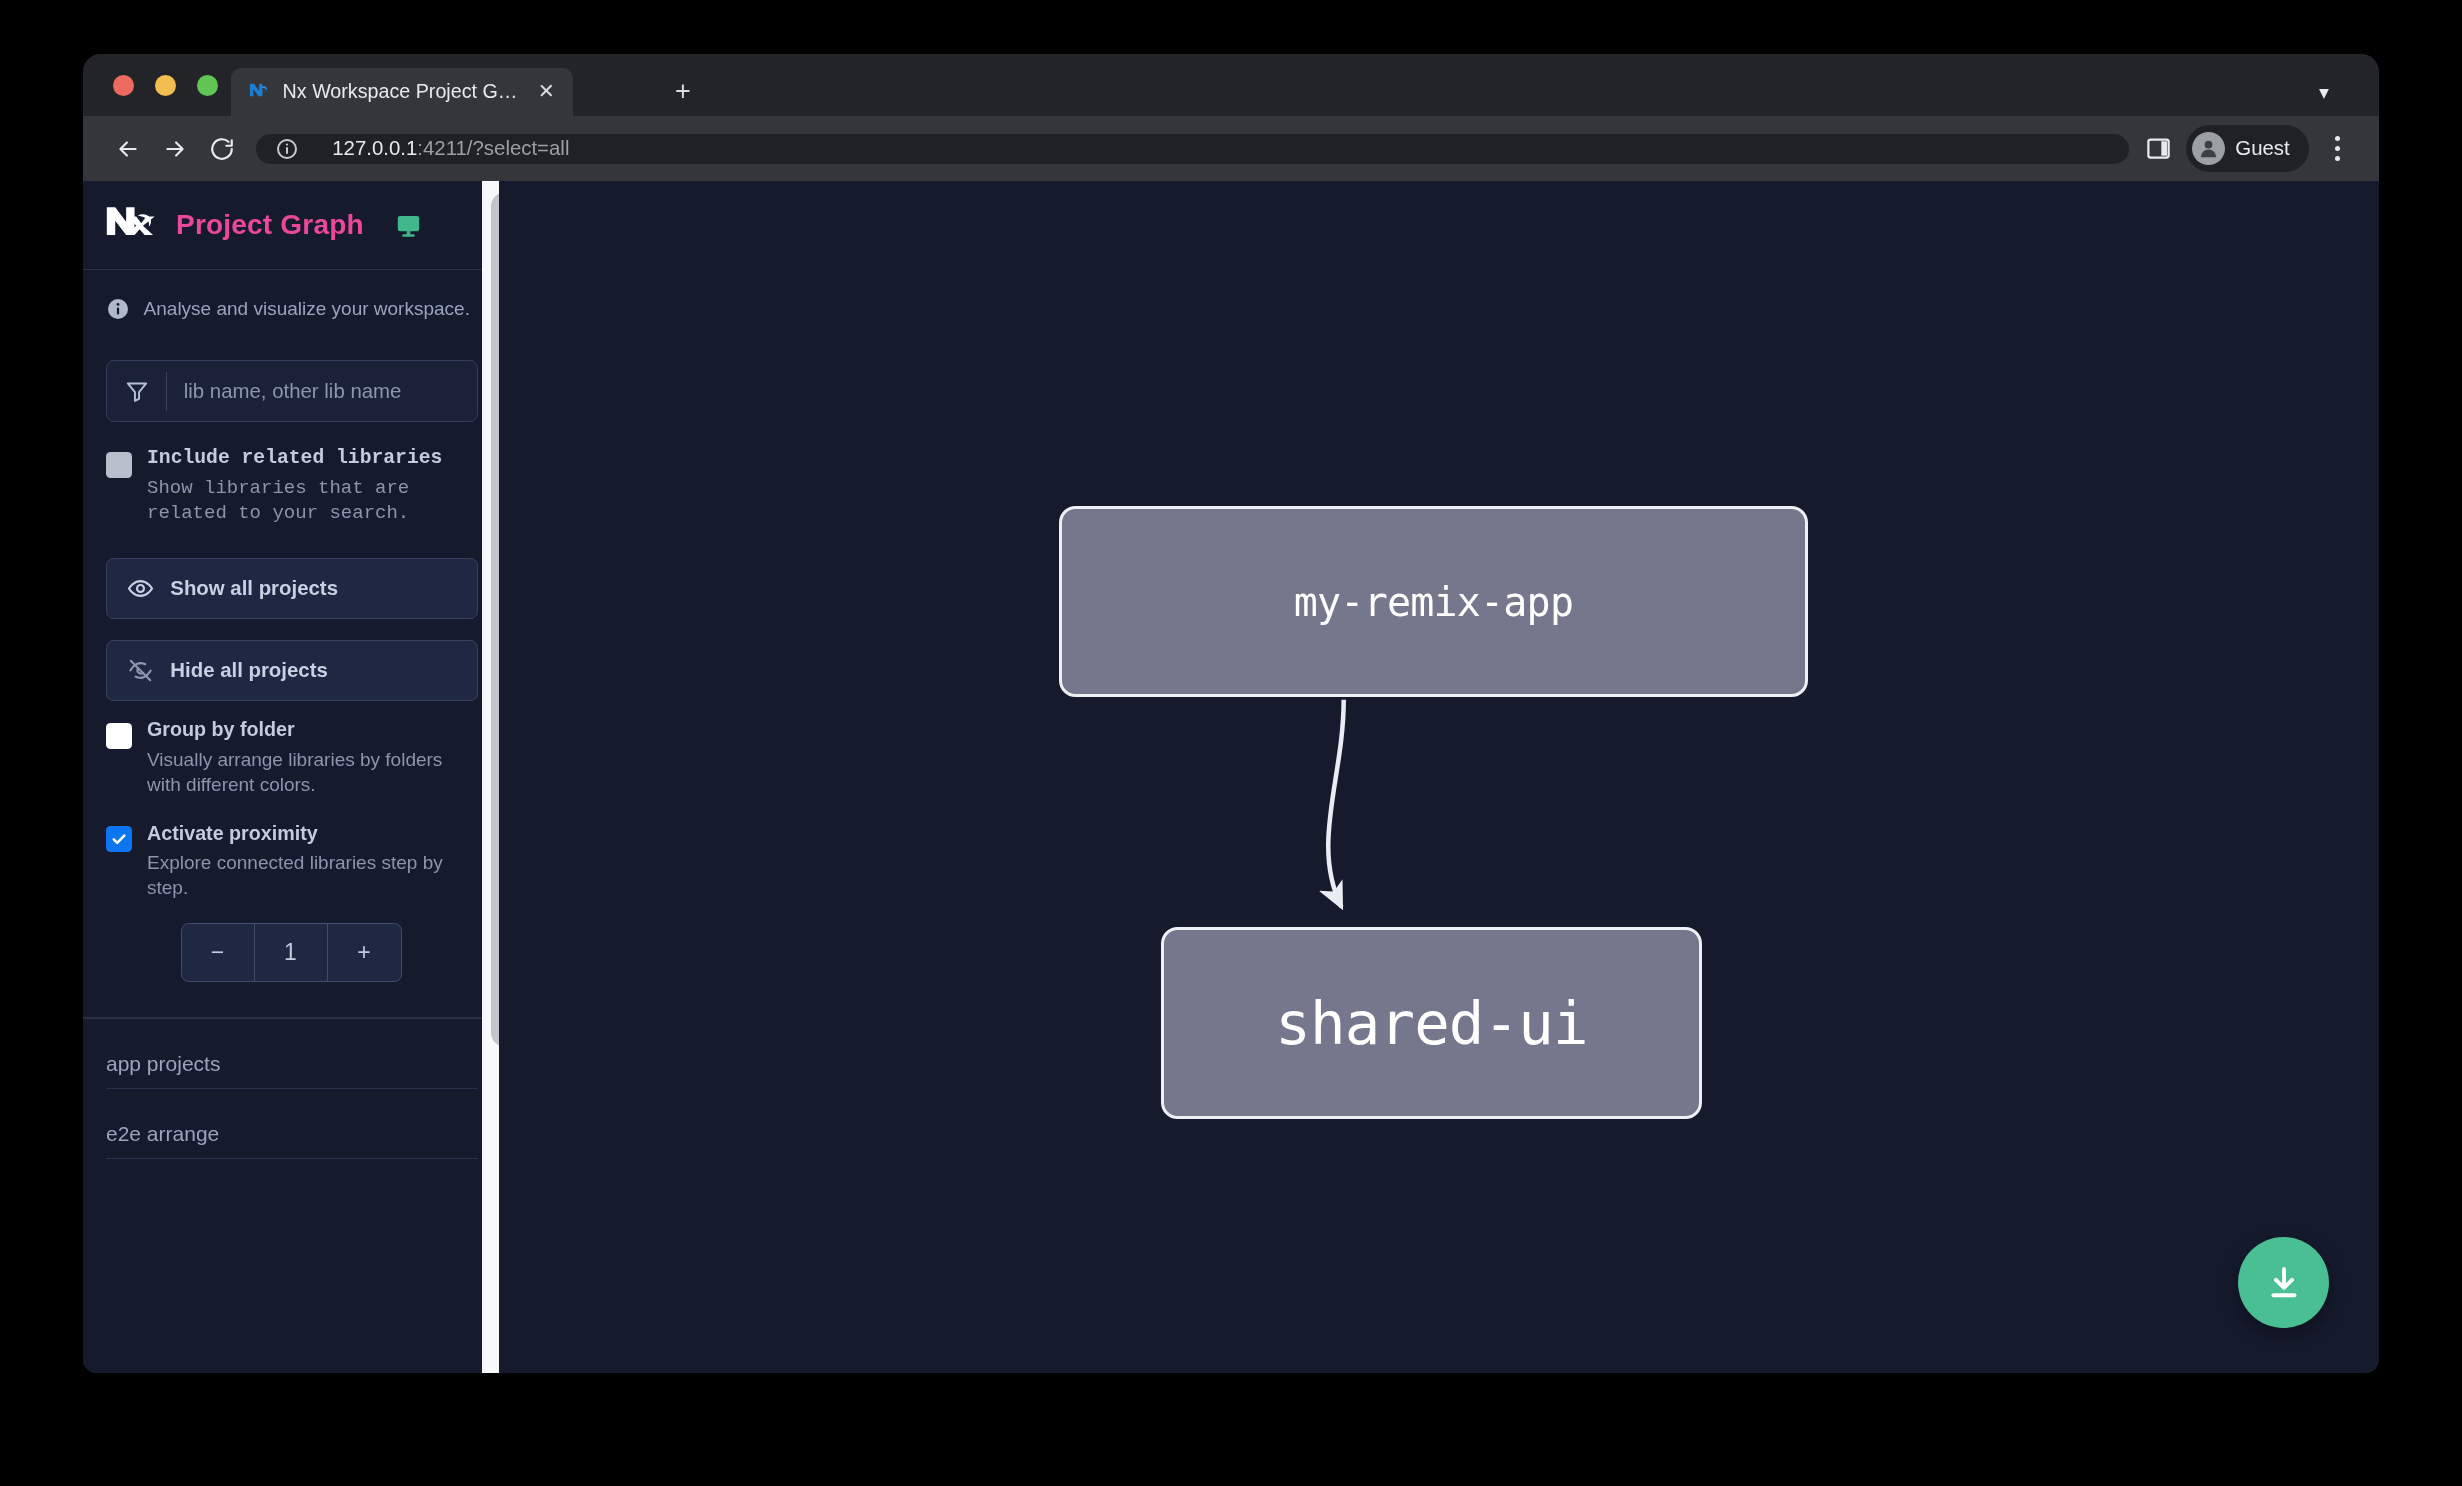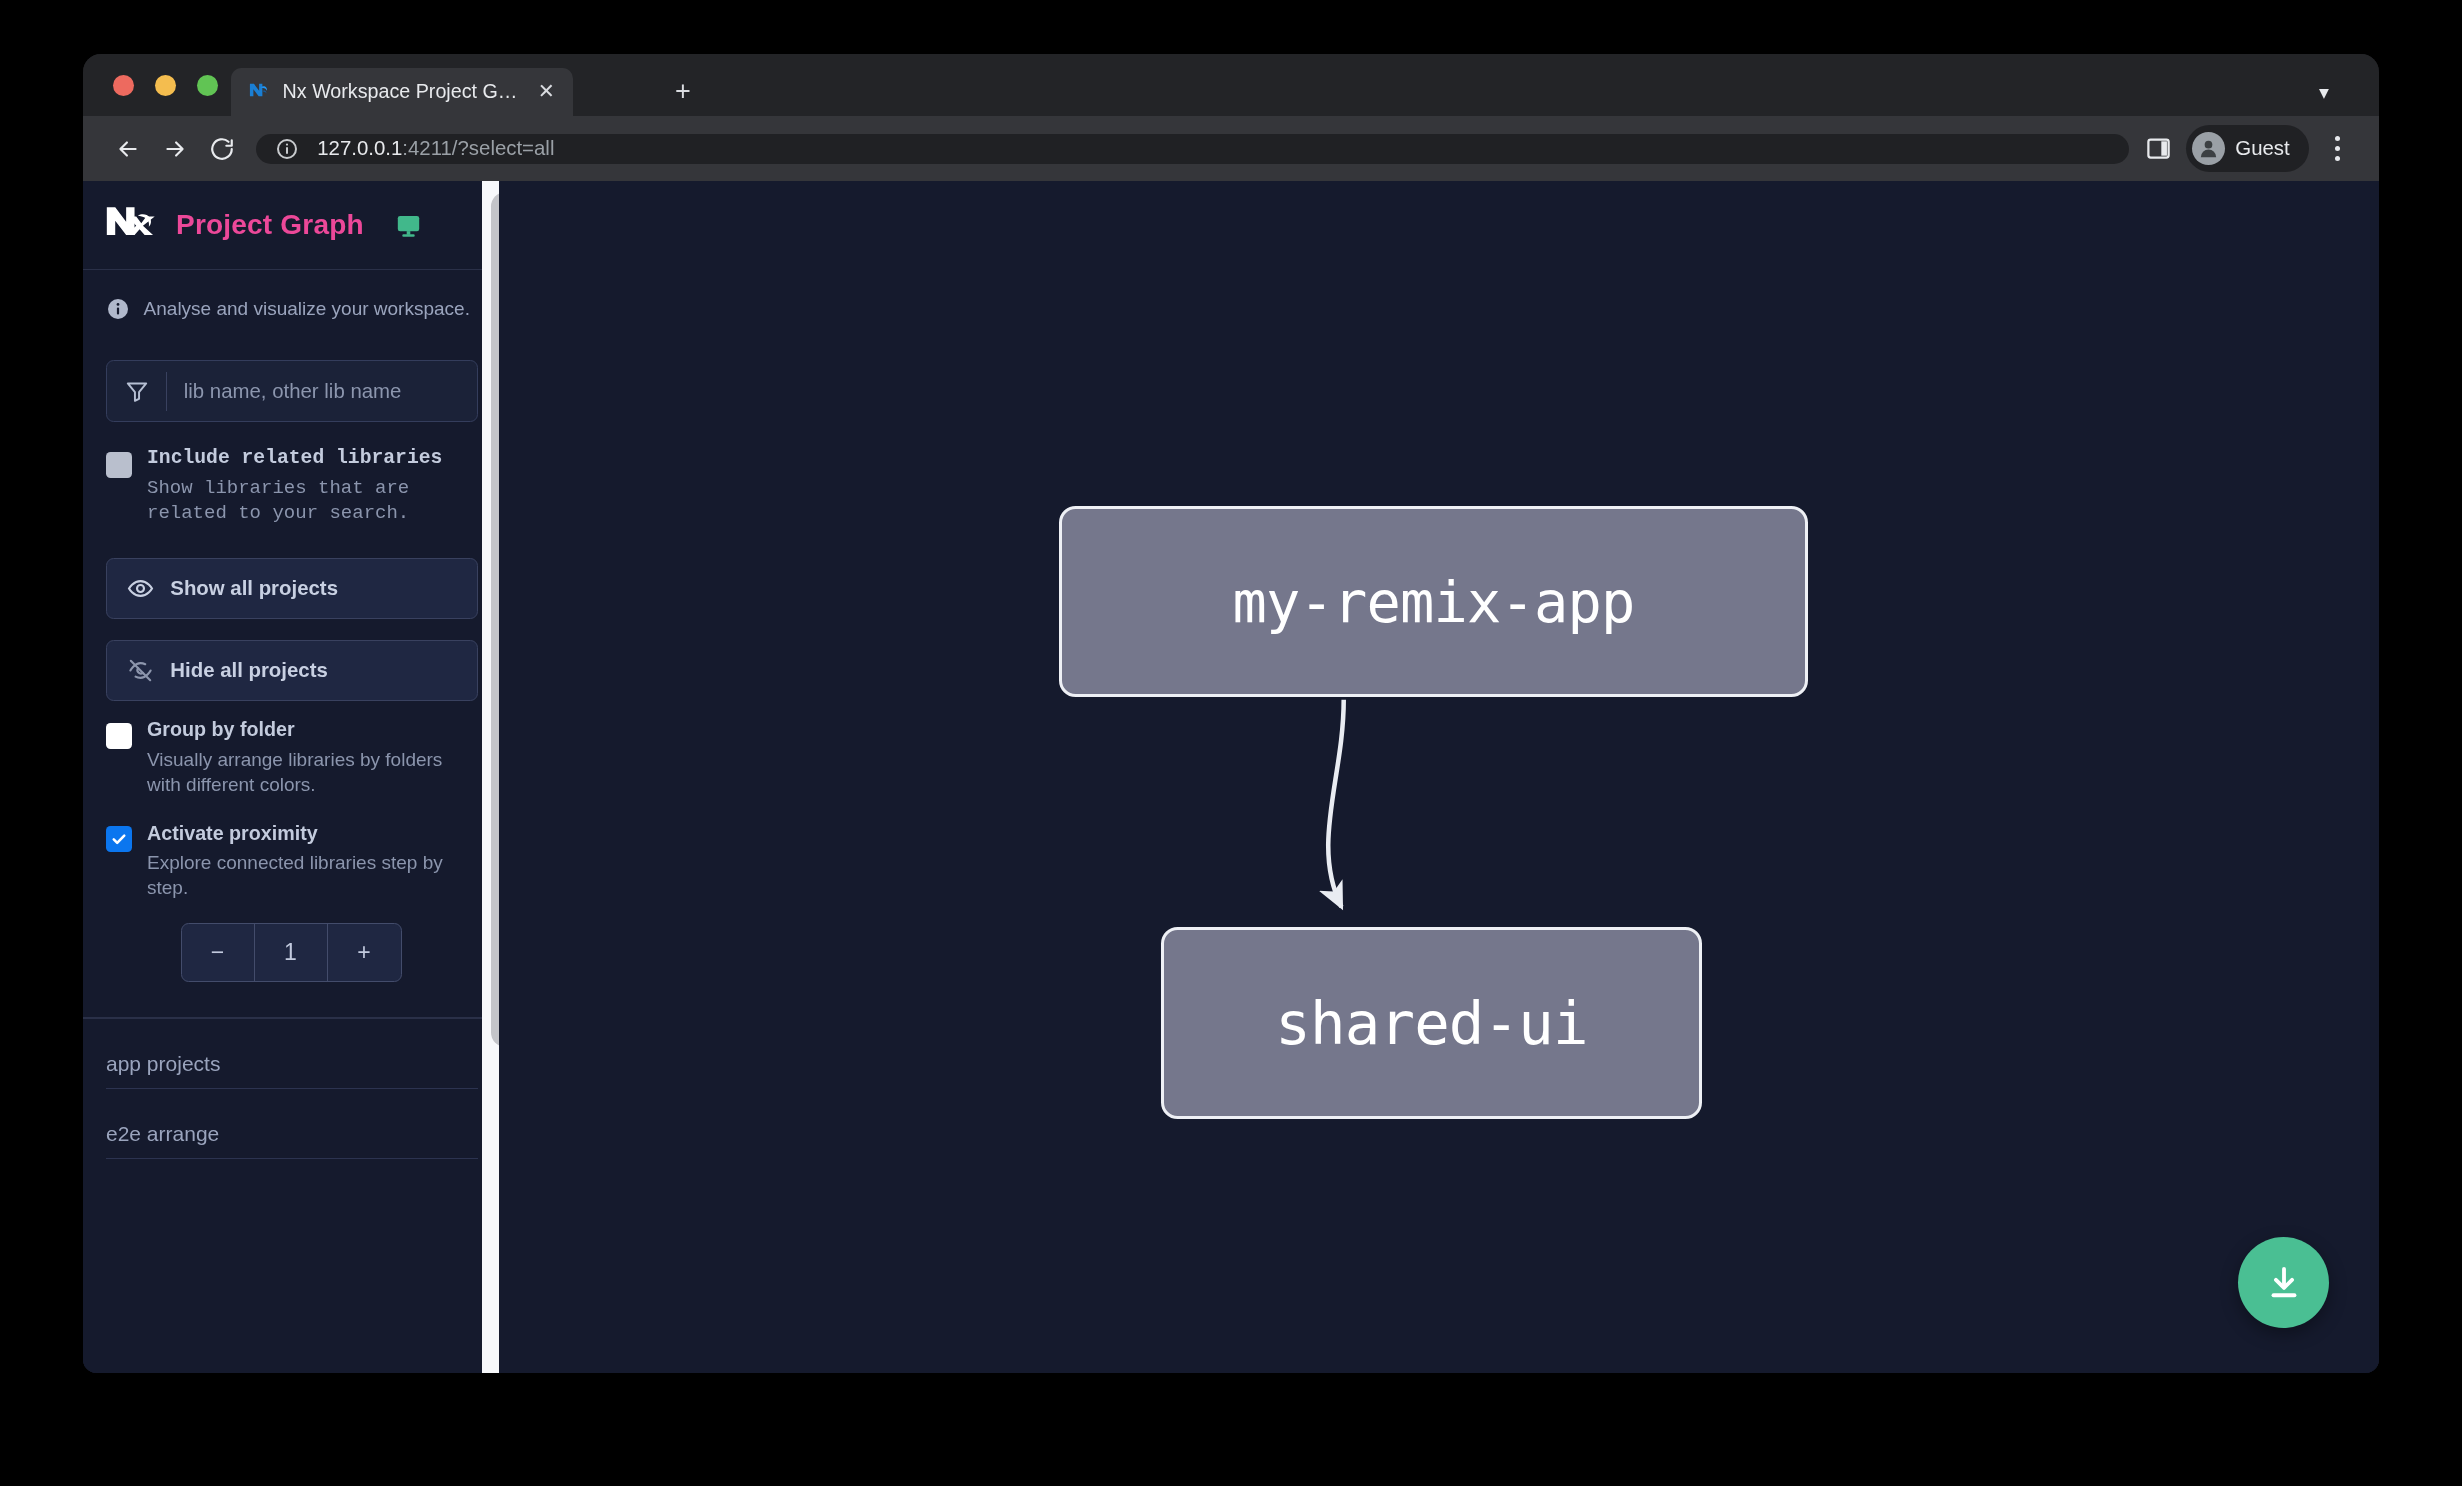--- a/index.html
+++ b/index.html
@@ -51,21 +51,21 @@
   #toolbar{
     position:relative; height:65px; background:#35363a;
     display:flex; align-items:center; padding:0 21px; gap:0;
   }
   .navbtn{
     width:47px; height:47px; display:flex; align-items:center; justify-content:center;
     color:#e8eaed; flex:0 0 auto;
   }
   #omnibox{
     flex:1 1 auto; height:30px; margin:0 16.6px 0 10.6px; background:#202124;
-    border-radius:26px; display:flex; align-items:center; padding:0 19.7px; gap:18px;
+    border-radius:26px; display:flex; align-items:center; padding:0 19.7px; gap:33px;
     min-width:0;
   }
   #site-info-icon{ width:24px; height:24px; flex:0 0 auto; }
   #omnibox-url{
     font-size:20.4px; color:#e8eaed; white-space:nowrap; overflow:hidden;
   }
   #omnibox-url .dim{ color:#9aa0a6; }
   #sidepanel-icon{ width:27px; height:27px; flex:0 0 auto; margin-right:13.6px;}
   #profile-chip{
     display:flex; align-items:center; gap:10.6px; height:47px; padding:0 19.7px 0 6px;
@@ -178,21 +178,21 @@
   #canvas{
     position:relative; flex:1 1 auto; height:100%; background:#151a2d; overflow:hidden;
   }
   #graph-svg{ position:absolute; left:0; top:0; width:100%; height:100%; }
 
   .node{
     position:absolute; background:#75778c; border:3px solid #eef0f5;
     border-radius:16.6px; display:flex; align-items:center; justify-content:center;
     color:#ffffff; font-family:"DejaVu Sans Mono", monospace; letter-spacing:-0.8px;
   }
-  #node-my-remix-app{ left:560px; top:325px; width:749px; height:191px; font-size:57px;}
+  #node-my-remix-app{ left:560px; top:325px; width:749px; height:191px; font-size:40px;}
   #node-shared-ui{ left:662px; top:746px; width:541px; height:192px; font-size:59px;}
 
   #download-fab{
     position:absolute; right:50px; bottom:45px; width:91px; height:91px;
     border-radius:50%; background:#4abf93;
     display:flex; align-items:center; justify-content:center;
     box-shadow:0 6px 16.6px rgba(0,0,0,.35);
   }
 </style>
 </head>

